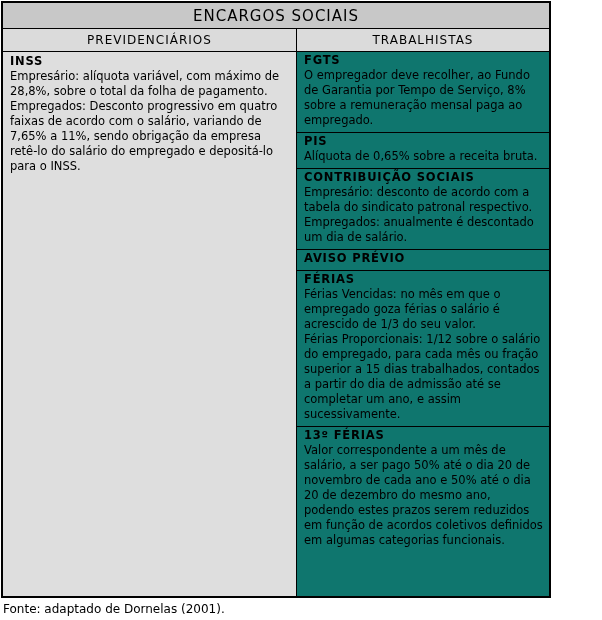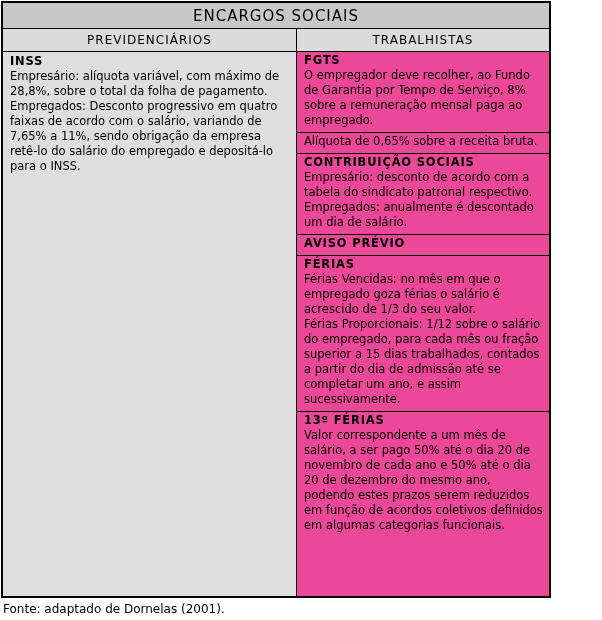--- a/index.html
+++ b/index.html
@@ -48,21 +48,21 @@
     border-right: 1px solid #000000;
     padding: 2px 6px 15px 7px;
     background: #dedede;
   }
 
   .right-col { flex: 1; display: flex; flex-direction: column; }
 
   .section {
     padding: 1px 6px 4px 7px;
     border-bottom: 1px solid #000000;
-    background: #ec4899;
+    background: #0f766e;
   }
   .section:last-child { border-bottom: none; flex: 1; }
 
   .sec-heading {
     font-weight: bold;
     font-size: 11.5px;
     line-height: 15px;
     letter-spacing: 0.8px;
   }
   .sec-text {
@@ -99,20 +99,21 @@
       </div>
 
       <div class="right-col">
 
         <div class="section">
           <div class="sec-heading">FGTS</div>
           <div class="sec-text">O empregador deve recolher, ao Fundo de Garantia por Tempo de Serviço, 8% sobre a remuneração mensal paga ao empregado.</div>
         </div>
 
         <div class="section">
+          <div class="sec-heading">PIS</div>
           <div class="sec-text">Alíquota de 0,65% sobre a receita bruta.</div>
         </div>
 
         <div class="section">
           <div class="sec-heading">CONTRIBUIÇÃO SOCIAIS</div>
           <div class="sec-text">Empresário: desconto de acordo com a tabela do sindicato patronal respectivo.
 Empregados: anualmente é descontado um dia de salário.</div>
         </div>
 
         <div class="section">

